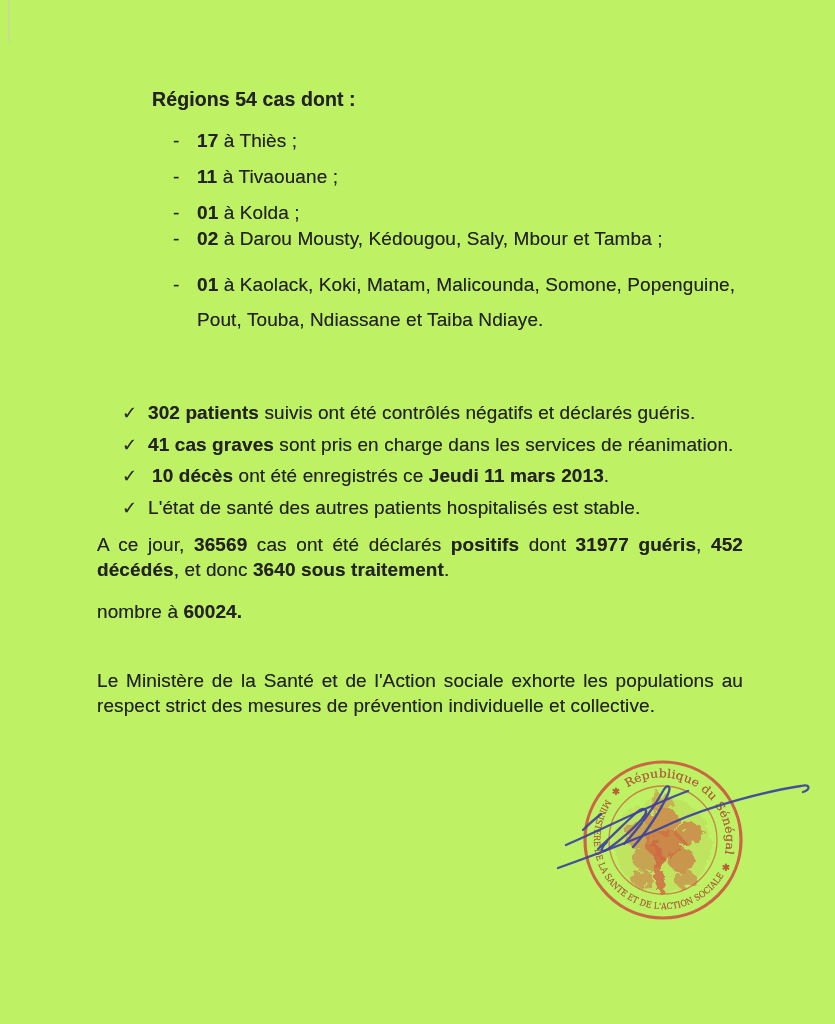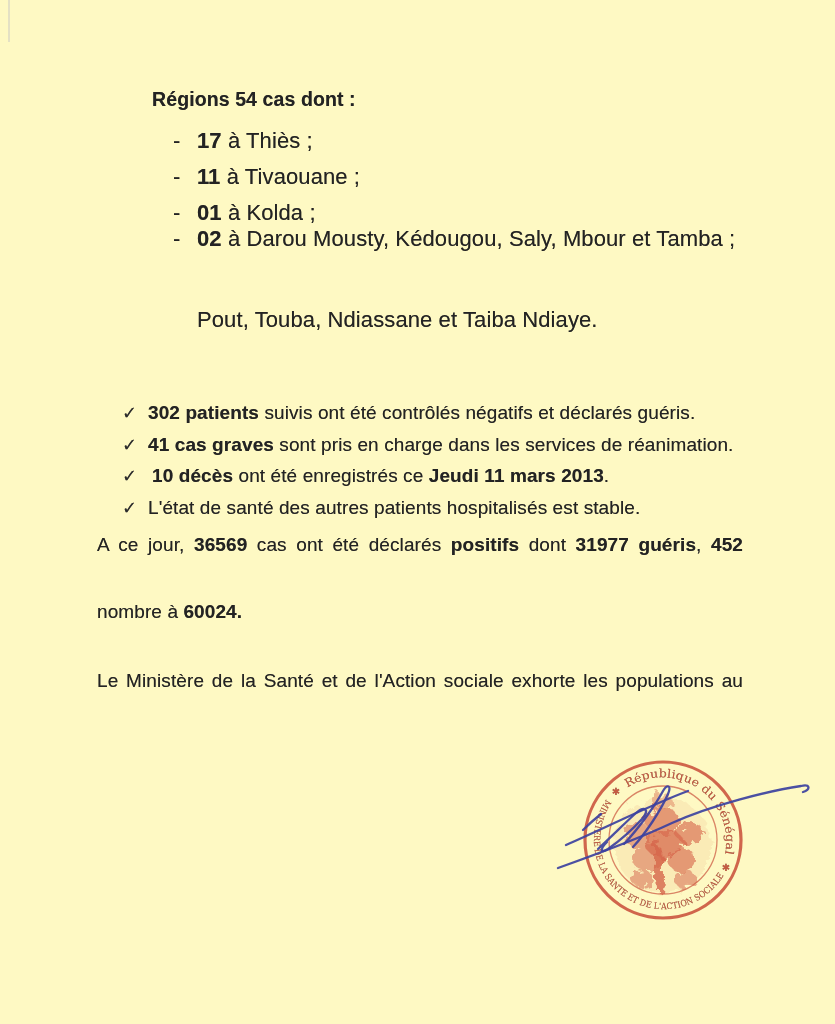--- a/index.html
+++ b/index.html
@@ -1,25 +1,25 @@
 <!DOCTYPE html>
 <html style="--text: #232323; --check: #2c2c2c; --stamp-red: #cc5740; --stamp-red-dark: #c04a35; --emblem-red: #d2573f; --sig-blue: #3c41a0;"><head>
 <meta charset="utf-8">
 <style>
   html,body{margin:0;padding:0;background:#888;}
   .page{
     position:relative;width:835px;height:1024px;overflow:hidden;
-    background:#fef9c3;
+    background:#bef264;
     font-family:"Liberation Sans",sans-serif;
     color:var(--text,#232323);
   }
   .page *{box-sizing:border-box;}
   .softtext{text-shadow:0 0 .5px rgba(40,40,40,.55);letter-spacing:.1px;}
   .heading{position:absolute;left:152px;top:87px;font-size:19.5px;font-weight:700;line-height:24px;white-space:nowrap;}
-  .row{position:absolute;left:173px;font-size:22px;line-height:24px;height:24px;white-space:nowrap;}
+  .row{position:absolute;left:173px;font-size:19px;line-height:24px;height:24px;white-space:nowrap;}
   .row .dash{display:inline-block;width:24px;color:var(--text,#232323);}
   .row.wrapline{left:197px;}
   .chkrow{position:absolute;left:122px;font-size:19px;line-height:24px;height:24px;white-space:nowrap;margin-top:36px;}
   .chkrow .chk{display:inline-block;width:26px;font-size:18px;color:var(--check,#2c2c2c);}
   .para{position:absolute;left:97px;width:646px;font-size:19px;}
   .para .l{line-height:25px;min-height:25px;}
   .para .l.just{text-align:justify;text-align-last:justify;}
   .b, .para b, .row b{font-weight:700;}
   .scan-edge{position:absolute;left:8px;top:0;width:2px;height:42px;background:#c9c9c5;opacity:.5;}
   .overlay{position:absolute;left:0;top:0;pointer-events:none;}
@@ -43,45 +43,50 @@
   </div>
   <div class="row" style="top:165px">
     <span class="dash">-</span><span><span class="b">11</span><span> à Tivaouane ;</span></span>
   </div>
   <div class="row" style="top:201px">
     <span class="dash">-</span><span><span class="b">01</span><span> à Kolda ;</span></span>
   </div>
   <div class="row" style="top:227px">
     <span class="dash">-</span><span><span class="b">02</span><span> à Darou Mousty, Kédougou, Saly, Mbour et Tamba ;</span></span>
   </div>
+  <div class="row" style="top:273px">
+    <span class="dash">-</span><span><span class="b">01</span><span> à Kaolack, Koki, Matam, Malicounda, Somone, Popenguine,</span></span>
+  </div>
   <div class="row wrapline" style="top:308px">
     <span><span>Pout, Touba, Ndiassane et Taiba Ndiaye.</span></span>
   </div>
 
   <div class="chkrow" style="top:365px">
     <span class="chk">✓</span><span><span class="b">302 patients</span><span> suivis ont été contrôlés négatifs et déclarés guéris.</span></span>
   </div>
   <div class="chkrow" style="top:397px">
     <span class="chk">✓</span><span><span class="b">41 cas graves</span><span> sont pris en charge dans les services de réanimation.</span></span>
   </div>
   <div class="chkrow" style="top:428px">
     <span class="chk">✓</span><span style="margin-left:4px"><span class="b">10 décès</span><span> ont été enregistrés ce </span><span class="b">Jeudi 11 mars 2013</span><span>.</span></span>
   </div>
   <div class="chkrow" style="top:460px">
     <span class="chk">✓</span><span><span>L'état de santé des autres patients hospitalisés est stable.</span></span>
   </div>
 
   <div class="para" style="top:532px">
     <div class="l just"><span>A ce jour, </span><span class="b">36569</span><span> cas ont été déclarés </span><span class="b">positifs</span><span> dont </span><span class="b">31977 guéris</span><span>, </span><span class="b">452</span></div>
+    <div class="l"><span class="b">décédés</span><span>, et donc </span><span class="b">3640 sous traitement</span><span>.</span></div>
   </div>
   <div class="para" style="top:599px">
     <div class="l"><span>nombre à </span><span class="b">60024.</span></div>
   </div>
   <div class="para" style="top:668px">
     <div class="l just"><span>Le Ministère de la Santé et de l'Action sociale exhorte les populations au</span></div>
+    <div class="l"><span>respect strict des mesures de prévention individuelle et collective.</span></div>
   </div>
 
   <svg class="overlay" width="835" height="1024" viewBox="0 0 835 1024">
     <defs>
       <filter id="rough" x="-30%" y="-30%" width="160%" height="160%">
         <feTurbulence type="fractalNoise" baseFrequency="0.10 0.12" numOctaves="3" seed="7" result="n"></feTurbulence>
         <feDisplacementMap in="SourceGraphic" in2="n" scale="16"></feDisplacementMap>
       </filter>
       <path id="arcTop" d="M 624 790 A 64 64 0 0 1 724 858" fill="none"></path>
       <path id="arcBottom" d="M 608 797 A 70 70 0 1 0 724 875" fill="none"></path>

